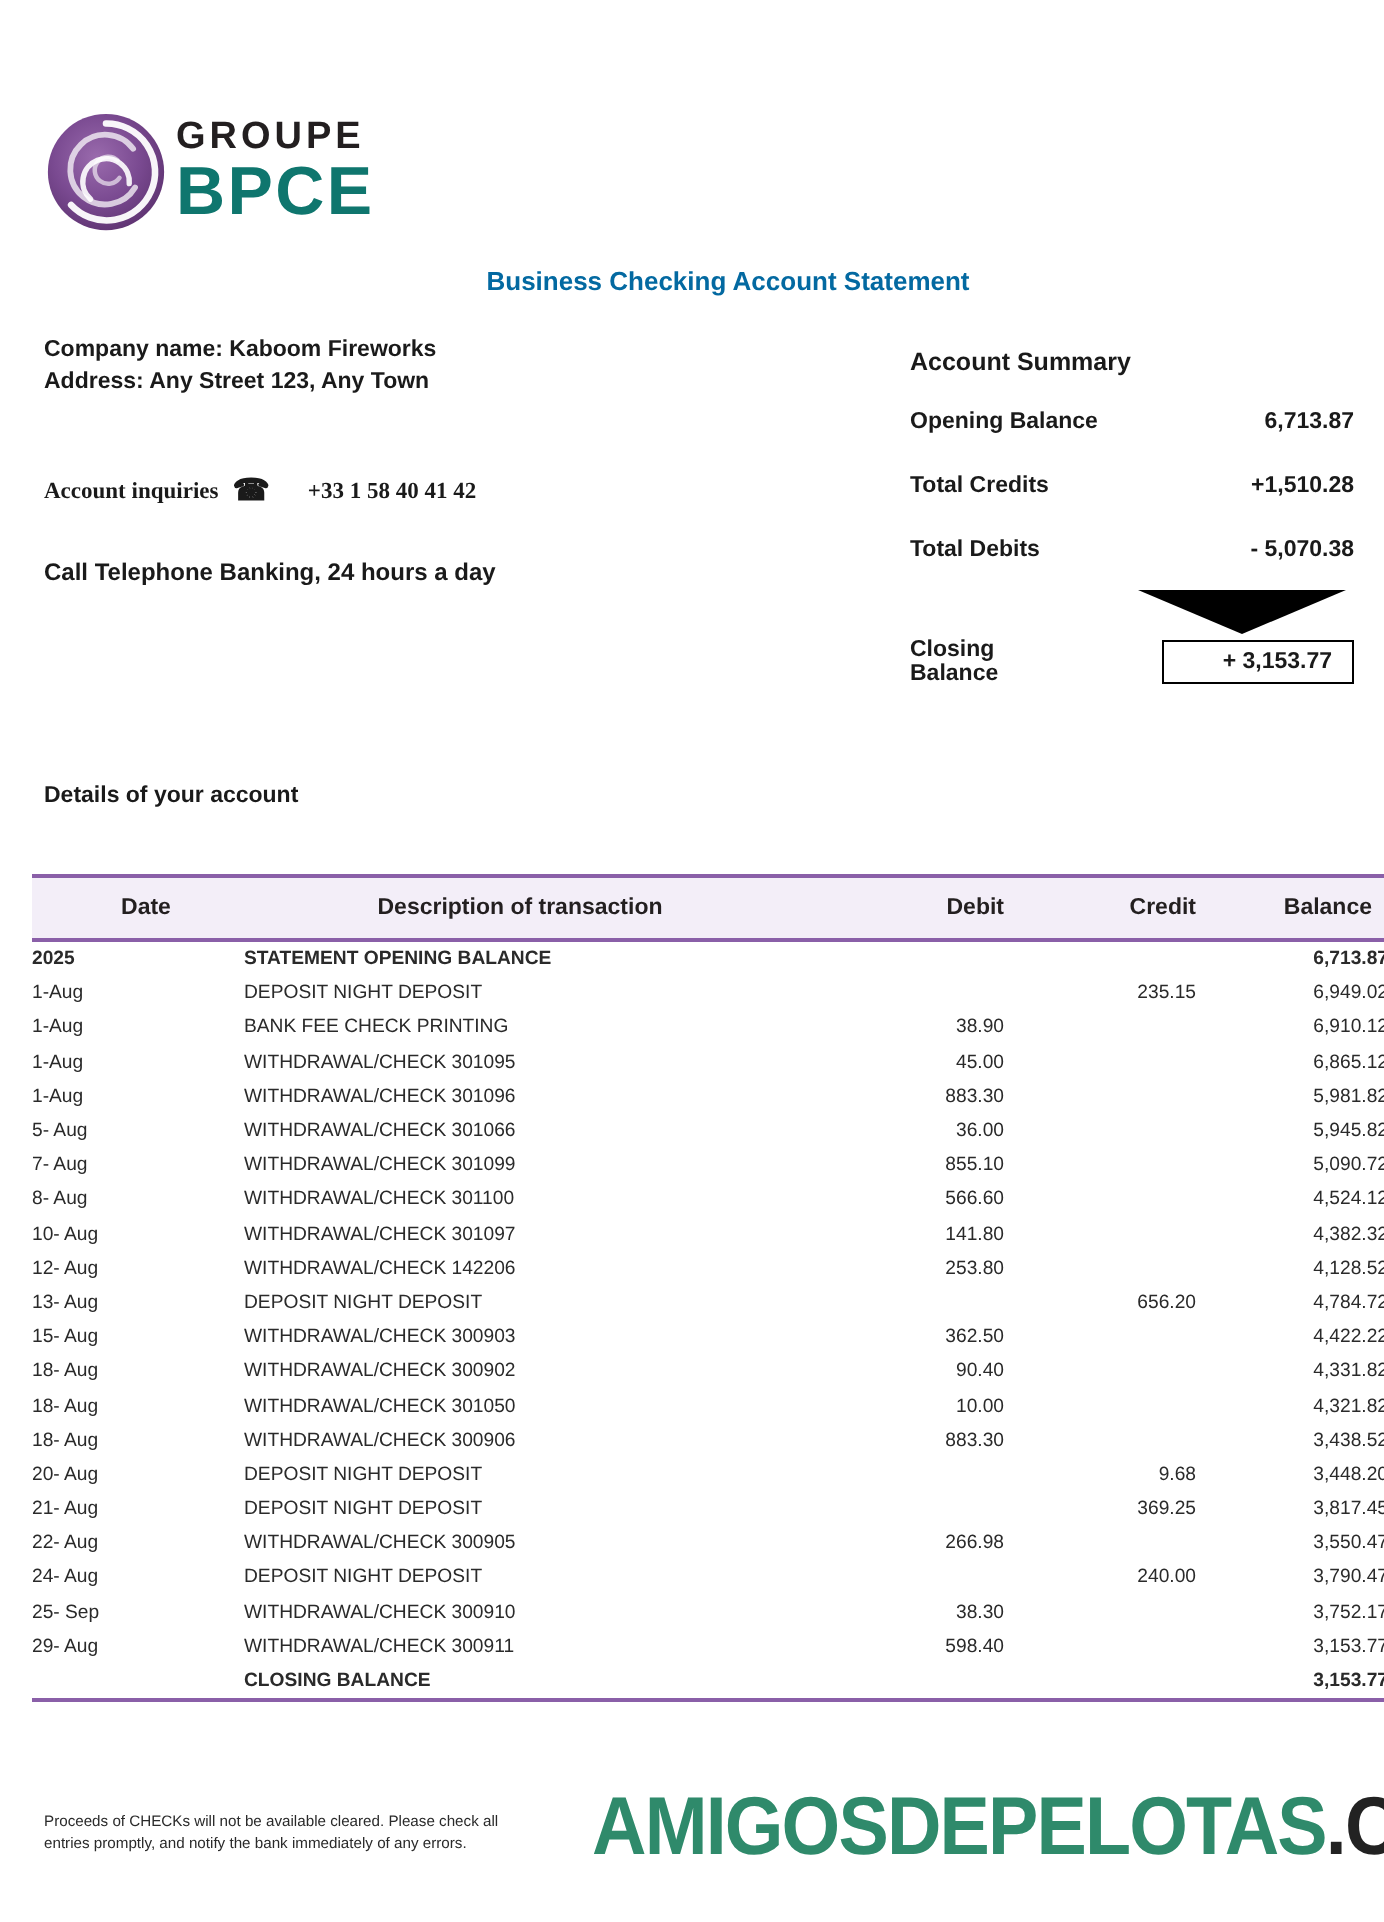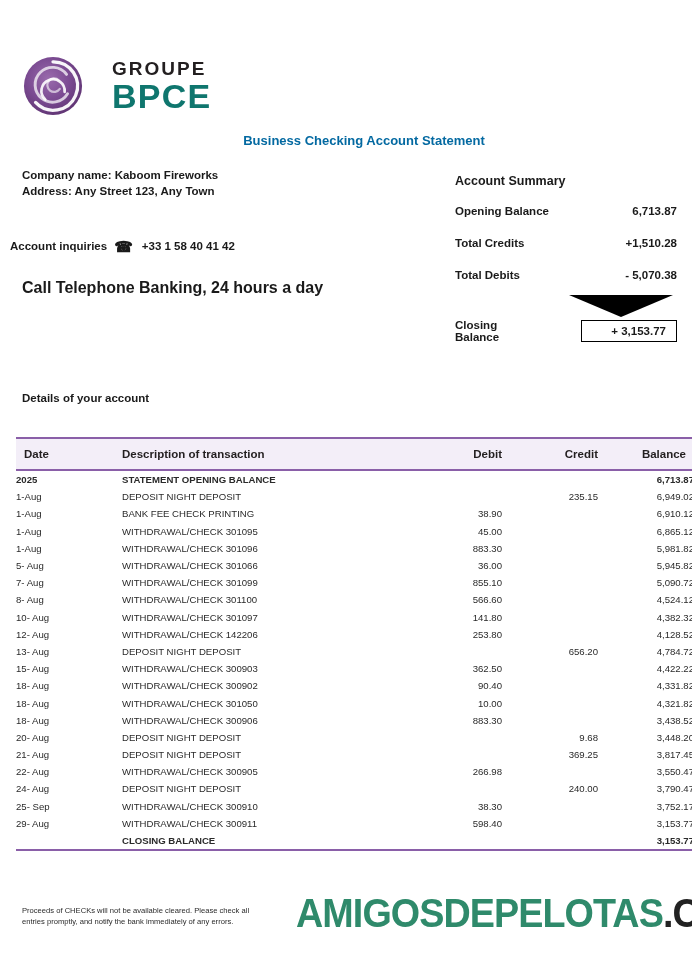--- a/index.html
+++ b/index.html
@@ -19,21 +19,21 @@
     overflow: hidden;
   }
 
   
   .logo-block {
     position: absolute;
     left: 22px;
     top: 55px;
     display: flex;
     align-items: center;
-    gap: 28px;
+    gap: 4px;
   }
   .logo-mark {
     width: 62px;
     height: 62px;
     flex: 0 0 auto;
   }
   .logo-words {
     display: flex;
     flex-direction: column;
     justify-content: center;
@@ -71,40 +71,41 @@
   .company-block {
     position: absolute;
     left: 22px;
     top: 168px;
     font-size: 11.5px;
     font-weight: bold;
     line-height: 1.35;
   }
   .inquiries-row {
     position: absolute;
-    left: 10px;
+    left: 22px;
     top: 238px;
     font-size: 11.5px;
     font-weight: bold;
     display: flex;
     align-items: center;
     gap: 7px;
+    font-family: Liberation Serif, serif;
   }
   .phone-glyph {
     font-size: 15px;
     line-height: 1;
     position: relative;
     top: 1px;
   }
-  .phone-num { margin-left: 2px; }
+  .phone-num { margin-left: 12px; }
   .telebank-line {
     position: absolute;
     left: 22px;
     top: 279px;
-    font-size: 16px;
+    font-size: 12px;
     font-weight: bold;
   }
 
   
   .summary {
     position: absolute;
     left: 455px;
     top: 174px;
     width: 222px;
   }
@@ -182,21 +183,21 @@
     table-layout: fixed;
   }
   table.txn thead th {
     background: #f3eef8;
     border-top: 2.5px solid #8a5fa8;
     border-bottom: 2.5px solid #8a5fa8;
     font-size: 11.5px;
     font-weight: bold;
     color: #231f20;
     padding: 9px 0 9px 0;
-    text-align: left;
+    text-align: center;
   }
   th.c-date { width: 98px; padding-left: 8px !important; }
   th.c-desc { width: 276px; }
   th.c-debit { width: 104px; text-align: right !important; }
   th.c-credit { width: 96px; text-align: right !important; }
   th.c-bal { width: 88px; text-align: right !important; padding-right: 8px !important; }
 
   table.txn tbody td {
     font-size: 9.6px;
     color: #2a2a2a;

